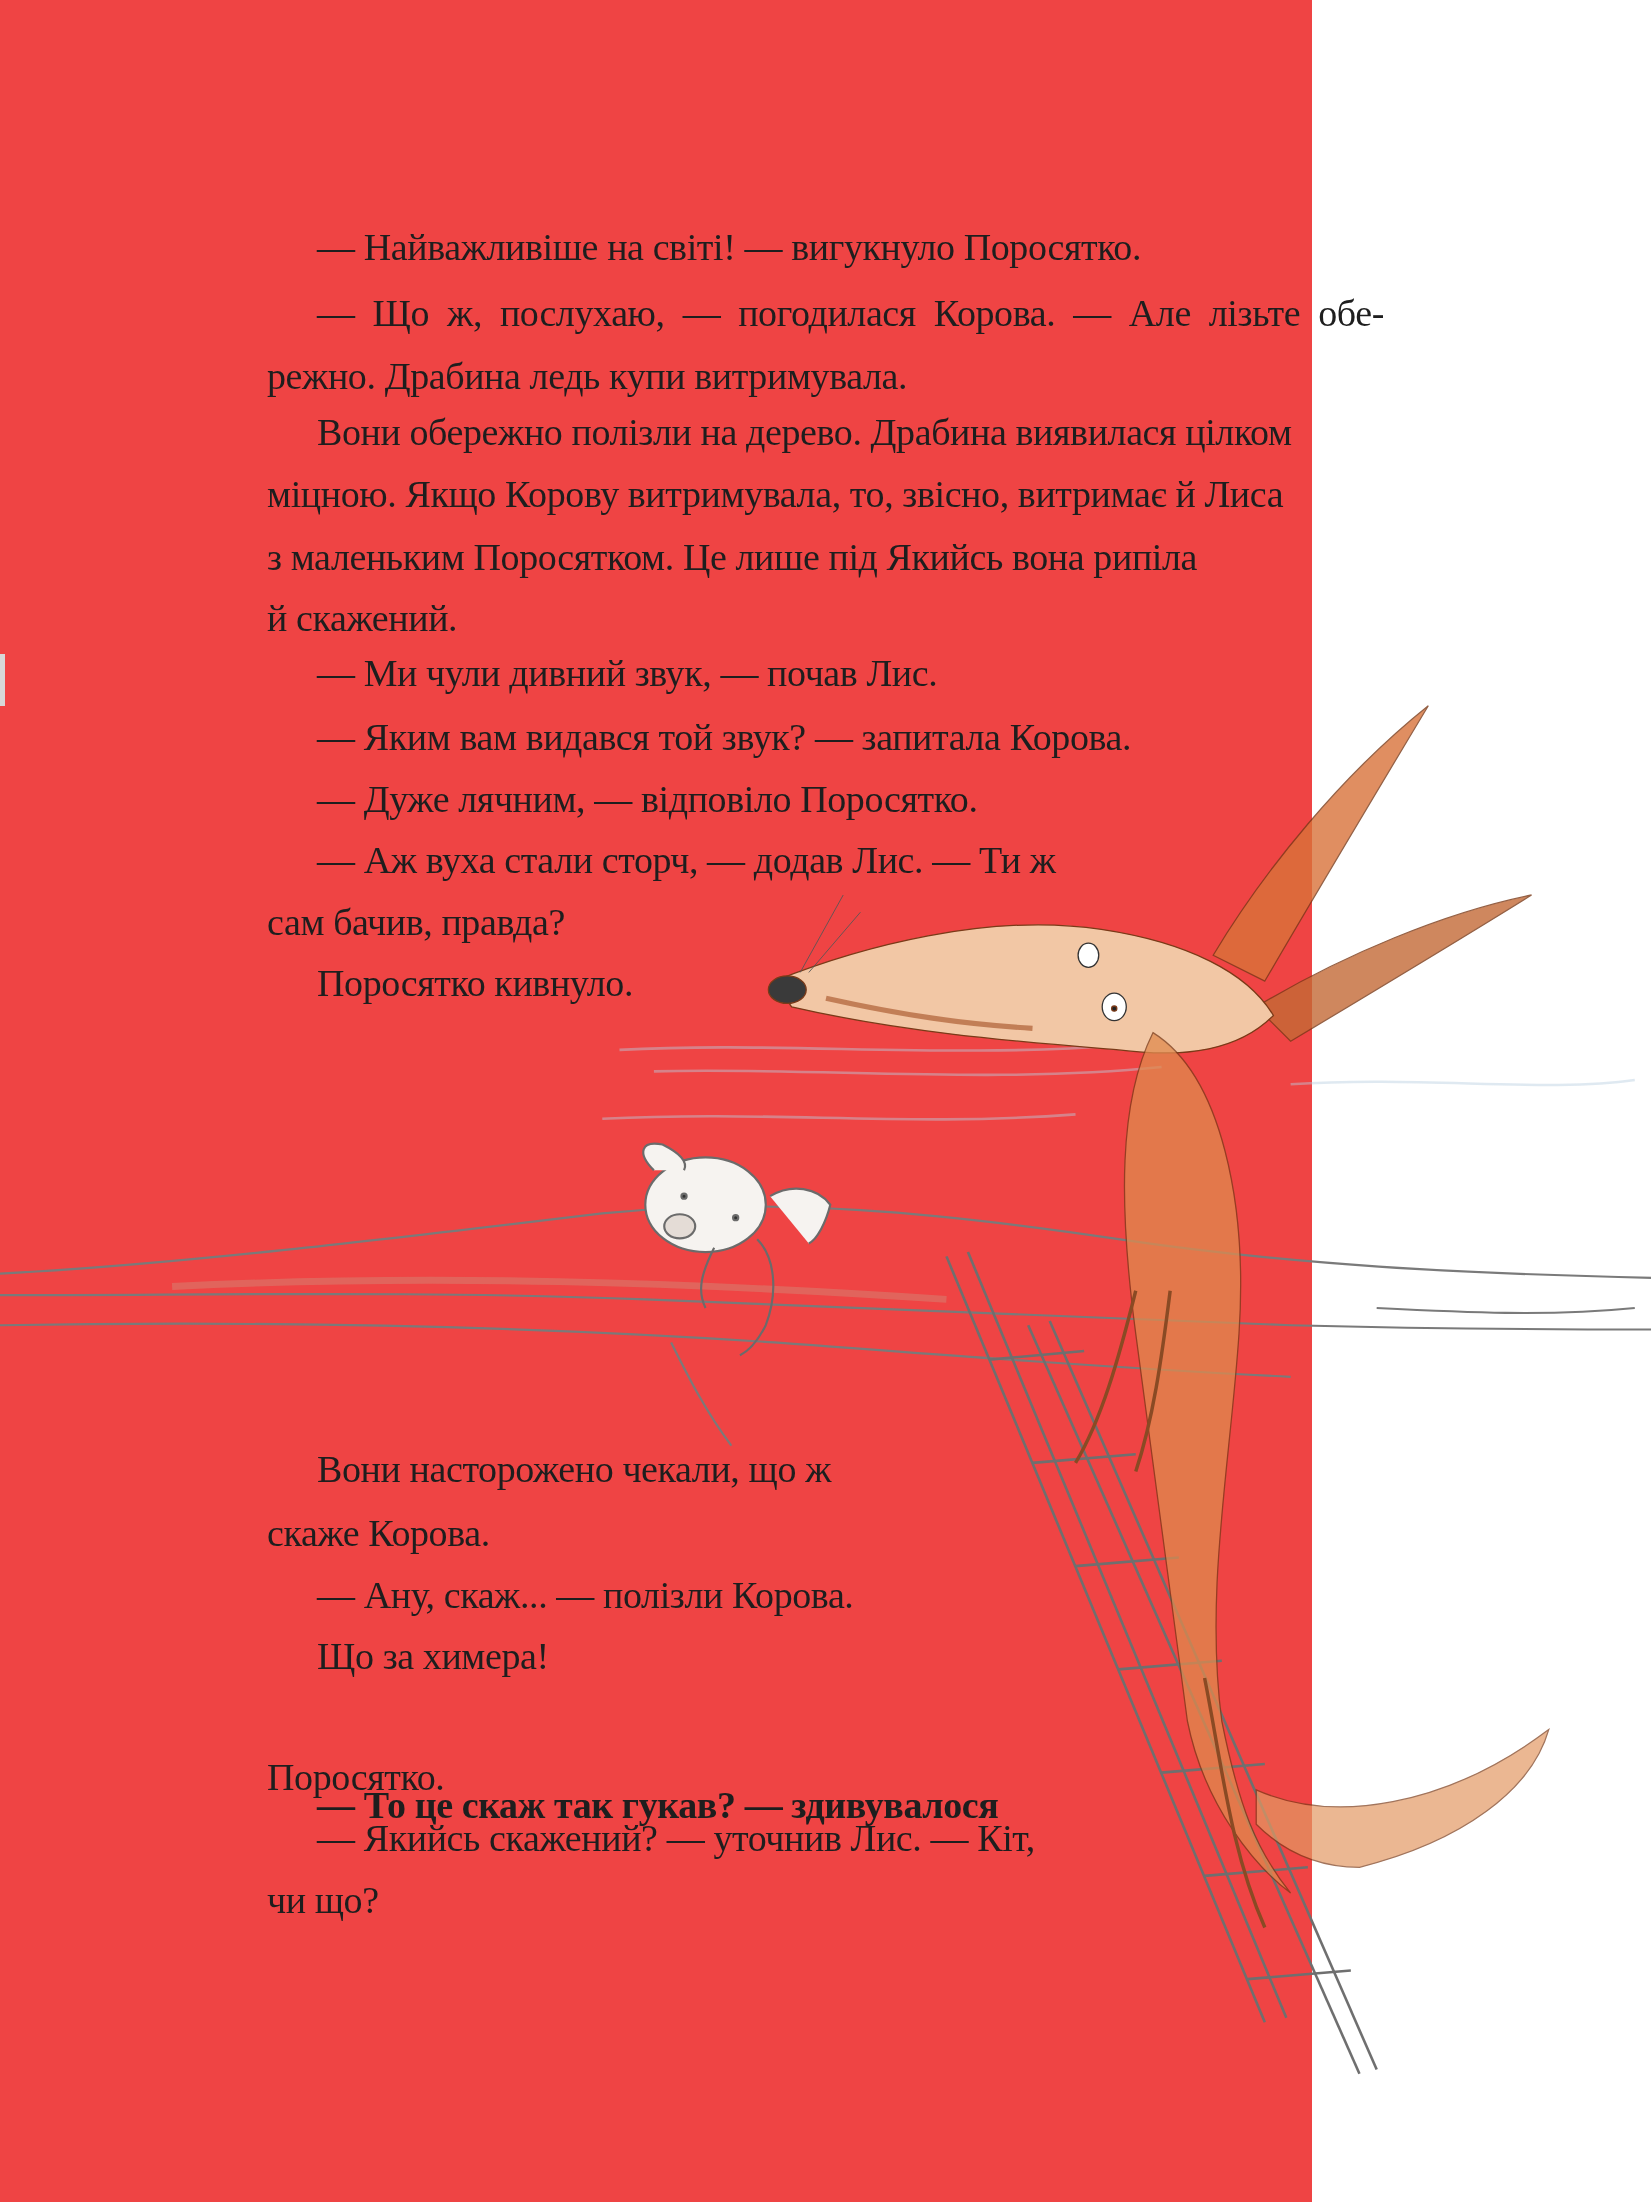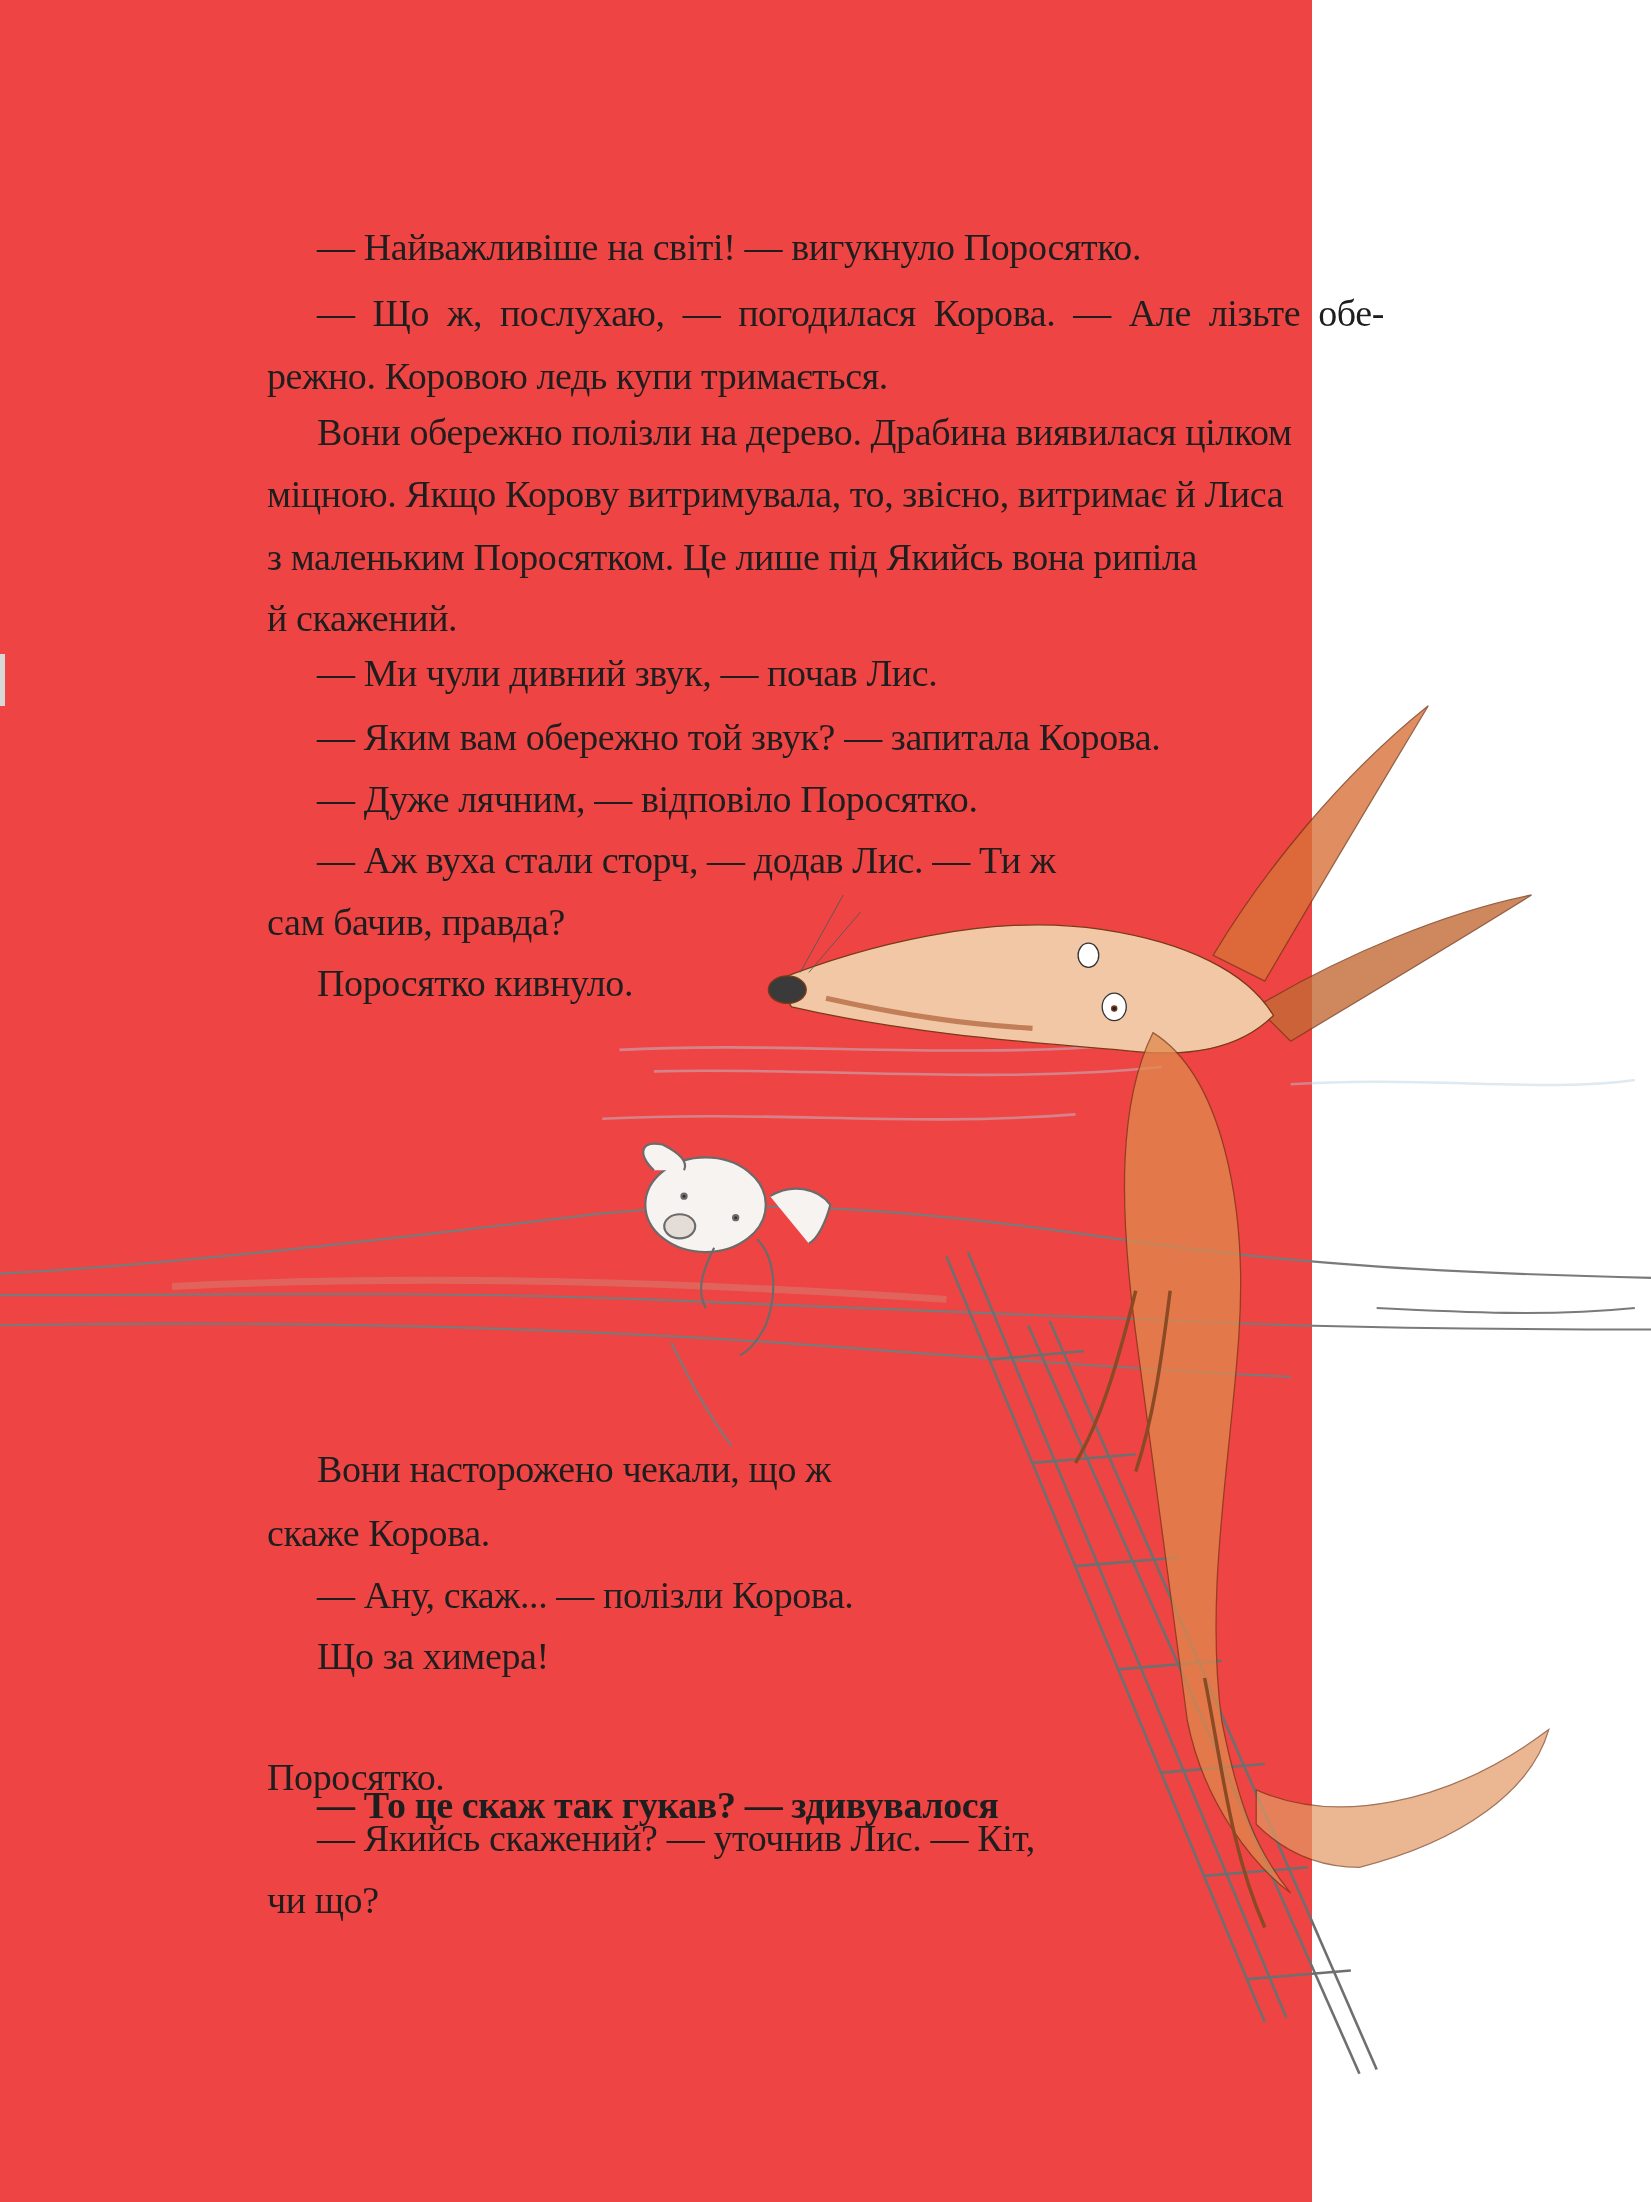--- a/index.html
+++ b/index.html
@@ -14,27 +14,27 @@
 </head>
 <body>
 
 <div class="page">
 
   <div class="edge-mark"></div>
 
   <div class="text block-top">
     <div class="line" style="left:317px; top:225px;">— Найважливіше на світі! — вигукнуло Поросятко.</div>
     <div class="line" style="left:317px; top:291px; width:1067px; text-align-last:justify;">— Що ж, послухаю, — погодилася Корова. — Але лізьте обе-</div>
-    <div class="line" style="left:267px; top:354px;">режно. Коровою ледь купи тримається.</div>
+    <div class="line" style="left:267px; top:354px;">режно. Драбина ледь купи витримувала.</div>
     <div class="line" style="left:317px; top:410px;">Вони обережно полізли на дерево. Драбина виявилася цілком</div>
     <div class="line" style="left:267px; top:472px;">міцною. Якщо Корову витримувала, то, звісно, витримає й Лиса</div>
     <div class="line" style="left:267px; top:535px;">з маленьким Поросятком. Це лише під Якийсь вона рипіла</div>
     <div class="line" style="left:267px; top:596px;">й скажений.</div>
     <div class="line" style="left:317px; top:651px;">— Ми чули дивний звук, — почав Лис.</div>
-    <div class="line" style="left:317px; top:715px;">— Яким вам обережно той звук? — запитала Корова.</div>
+    <div class="line" style="left:317px; top:715px;">— Яким вам видався той звук? — запитала Корова.</div>
     <div class="line" style="left:317px; top:777px;">— Дуже лячним, — відповіло Поросятко.</div>
     <div class="line" style="left:317px; top:838px;">— Аж вуха стали сторч, — додав Лис. — Ти ж</div>
     <div class="line" style="left:267px; top:900px;">сам бачив, правда?</div>
     <div class="line" style="left:317px; top:961px;font-family:Liberation Serif, serif;">Поросятко кивнуло.</div>
   </div>
 
   <svg class="illustration" viewBox="0 0 1920 2560">
 
     <g opacity="0.45" stroke="#b8cfe0" stroke-width="3" fill="none">
       <path d="M720 1220 C 900 1210, 1100 1230, 1300 1215"></path>

